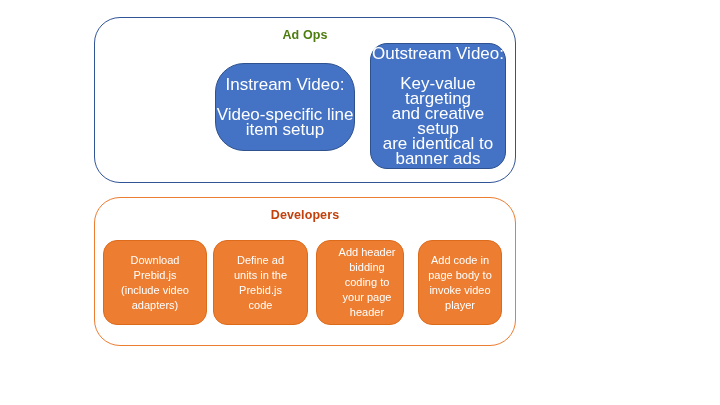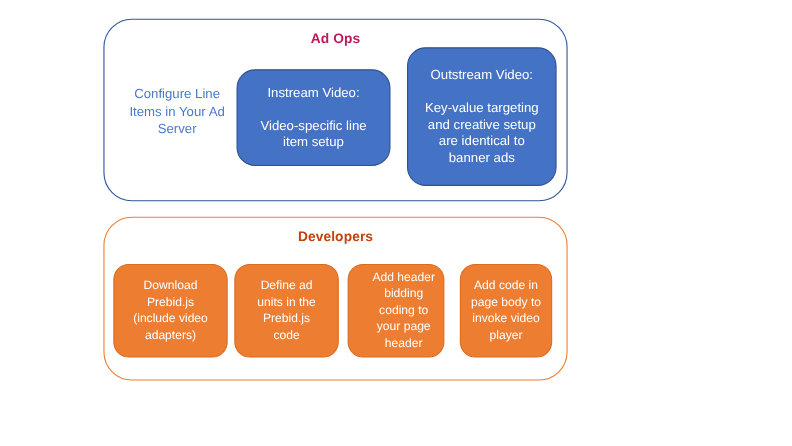--- a/index.html
+++ b/index.html
@@ -33,21 +33,21 @@
   }
   .section-title {
     position: absolute;
     left: 0; right: 0;
     top: 10px;
     text-align: center;
     font-weight: bold;
     font-size: 12.5px;
     letter-spacing: 0.1px;
   }
-  .ad-ops .section-title { color: #be185d; }
+  .ad-ops .section-title { color: #4d7c0f; }
   .developers .section-title { color: #c2410c; }
 
   .side-note {
     position: absolute;
     left: 5px; top: 59px;
     width: 122px;
     text-align: center;
     color: #4A79CA;
     font-size: 12px;
     line-height: 16px;
@@ -61,24 +61,24 @@
     align-items: center;
     justify-content: center;
     text-align: center;
     color: #ffffff;
     white-space: pre-line;
   }
   .blue-box {
     background: #4472C4;
     border: 1.5px solid #2F528F;
     border-radius: 17px;
-    font-size: 12px;
+    font-size: 17px;
     line-height: 15px;
   }
-  .blue-box.instream  { left: 120px; top: 45px; width: 140px; height: 88px; }
+  .blue-box.instream  { left: 120px; top: 45px; width: 140px; height: 88px; border-radius: 29px; }
   .blue-box.outstream { left: 275px; top: 25px; width: 136px; height: 126px; }
 
   .orange-box {
     background: #ED7D31;
     border: 1px solid #DD6B1C;
     border-radius: 14px;
     font-size: 11px;
     line-height: 15px;
     top: 42px;
     height: 85px;
@@ -88,23 +88,20 @@
   .orange-box.step-3 { left: 221px; width: 88px; padding-left: 14px; }
   .orange-box.step-4 { left: 323px; width: 84px; }
 </style>
 </head>
 <body>
 
 <div id="stage">
 
   <div class="group ad-ops">
     <div class="section-title">Ad Ops</div>
-    <div class="side-note">Configure Line
-Items in Your Ad
-Server</div>
     <div class="flow-box blue-box instream">Instream Video:
 
 Video-specific line
 item setup</div>
     <div class="flow-box blue-box outstream">Outstream Video:
 
 Key-value targeting
 and creative setup
 are identical to
 banner ads</div>

